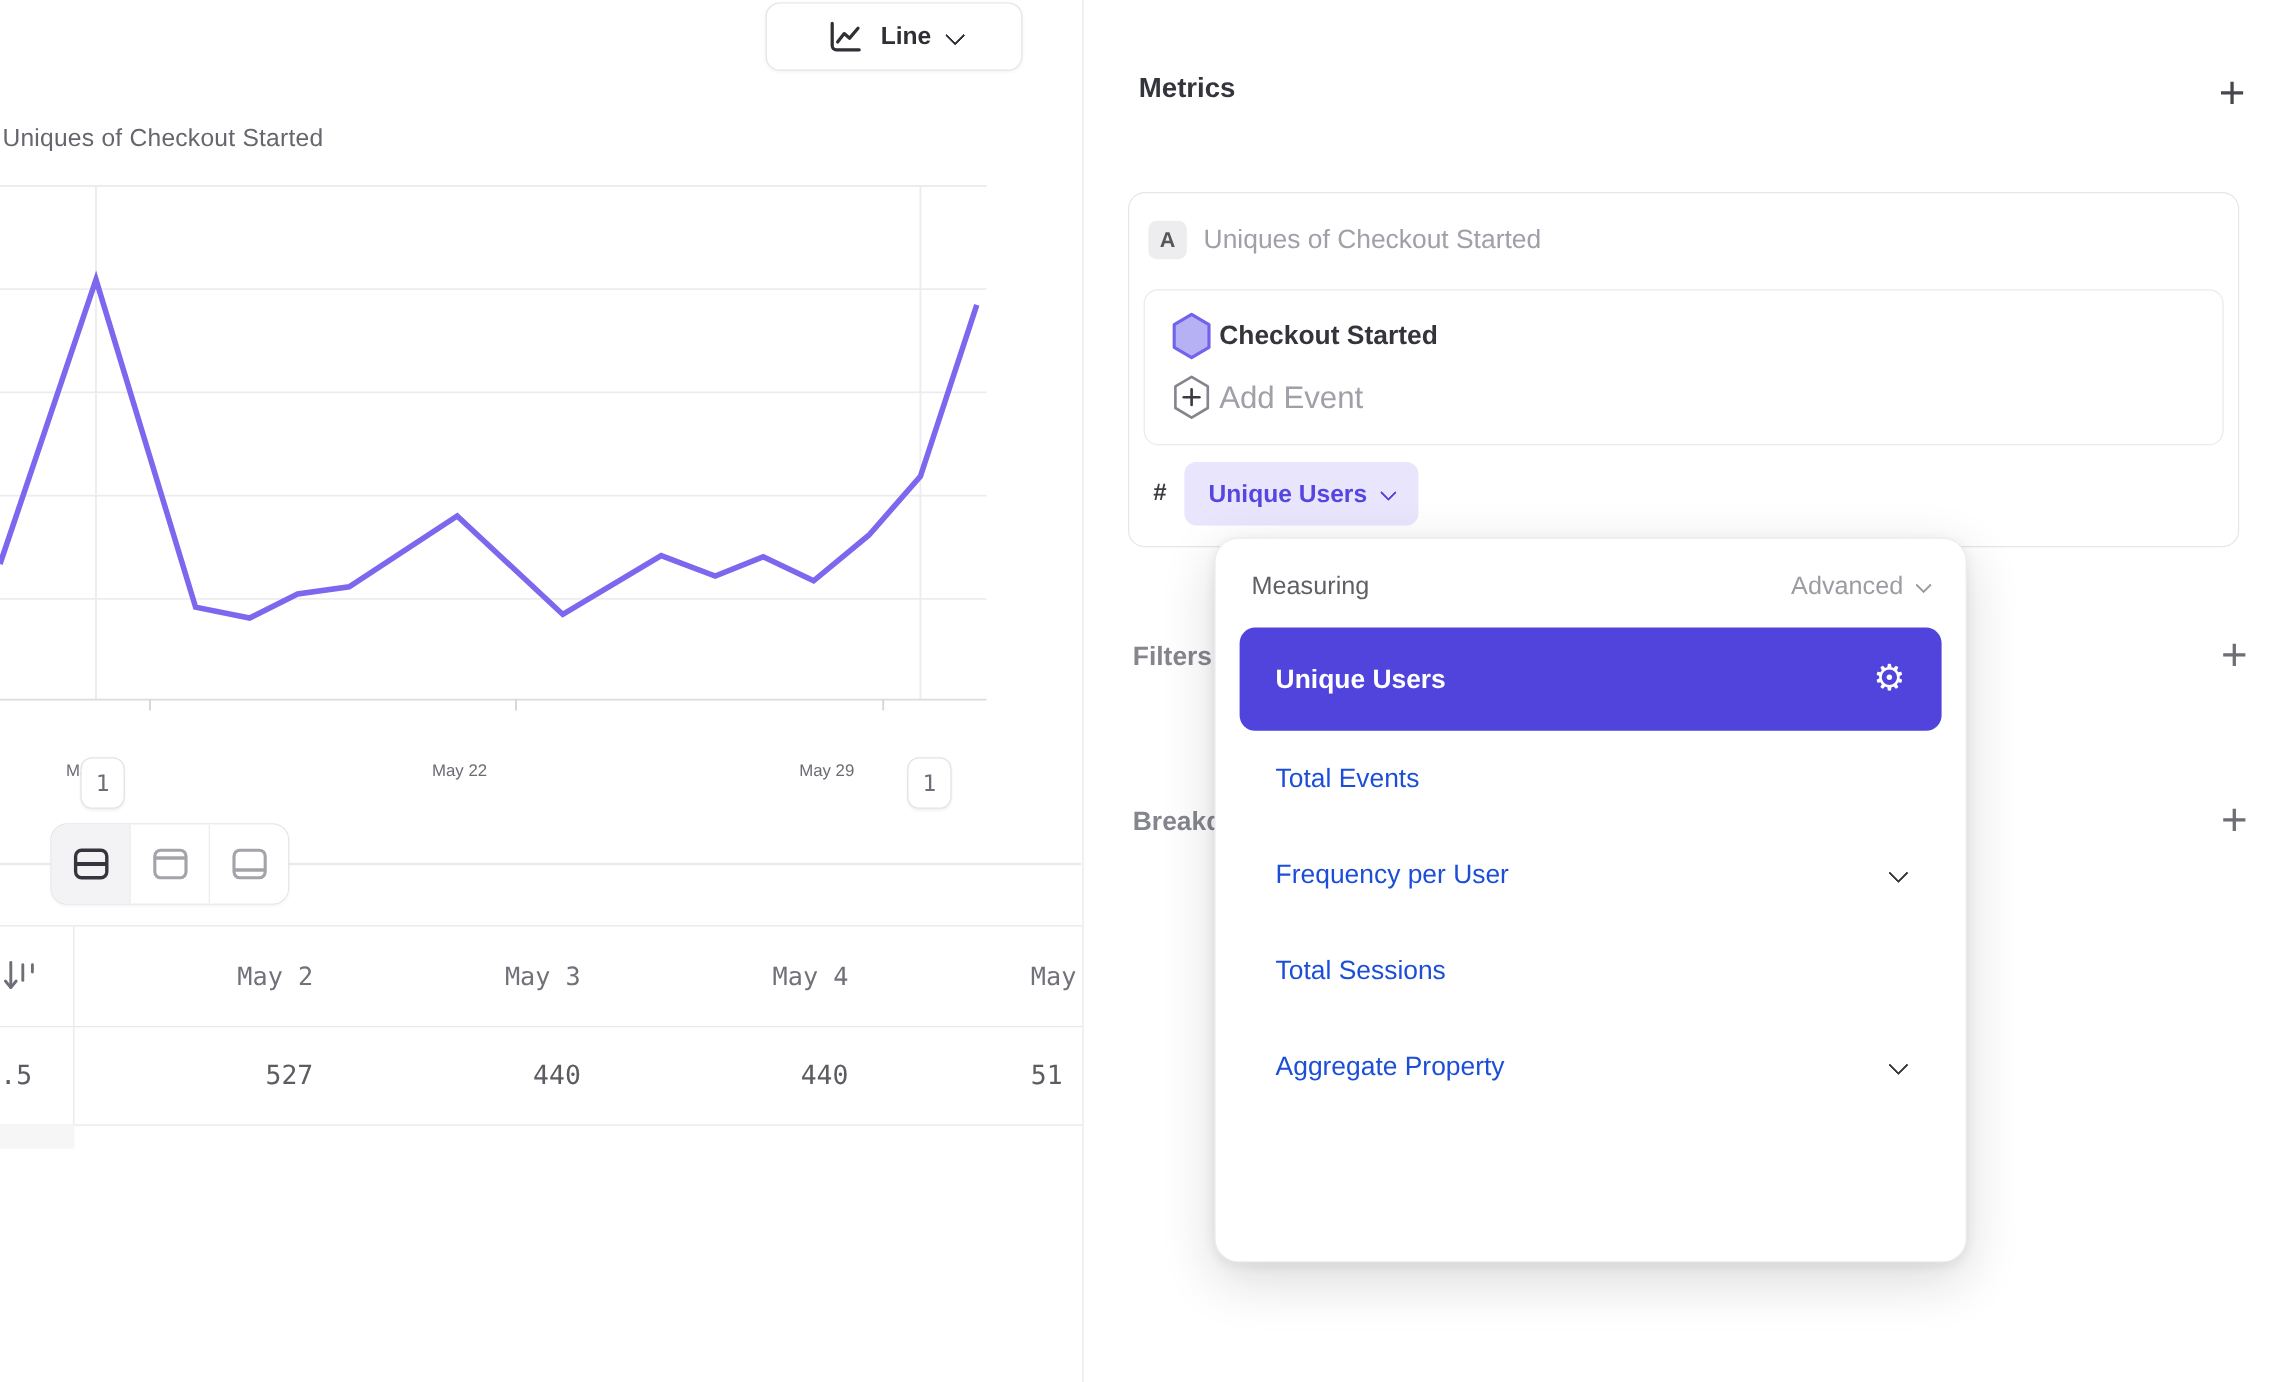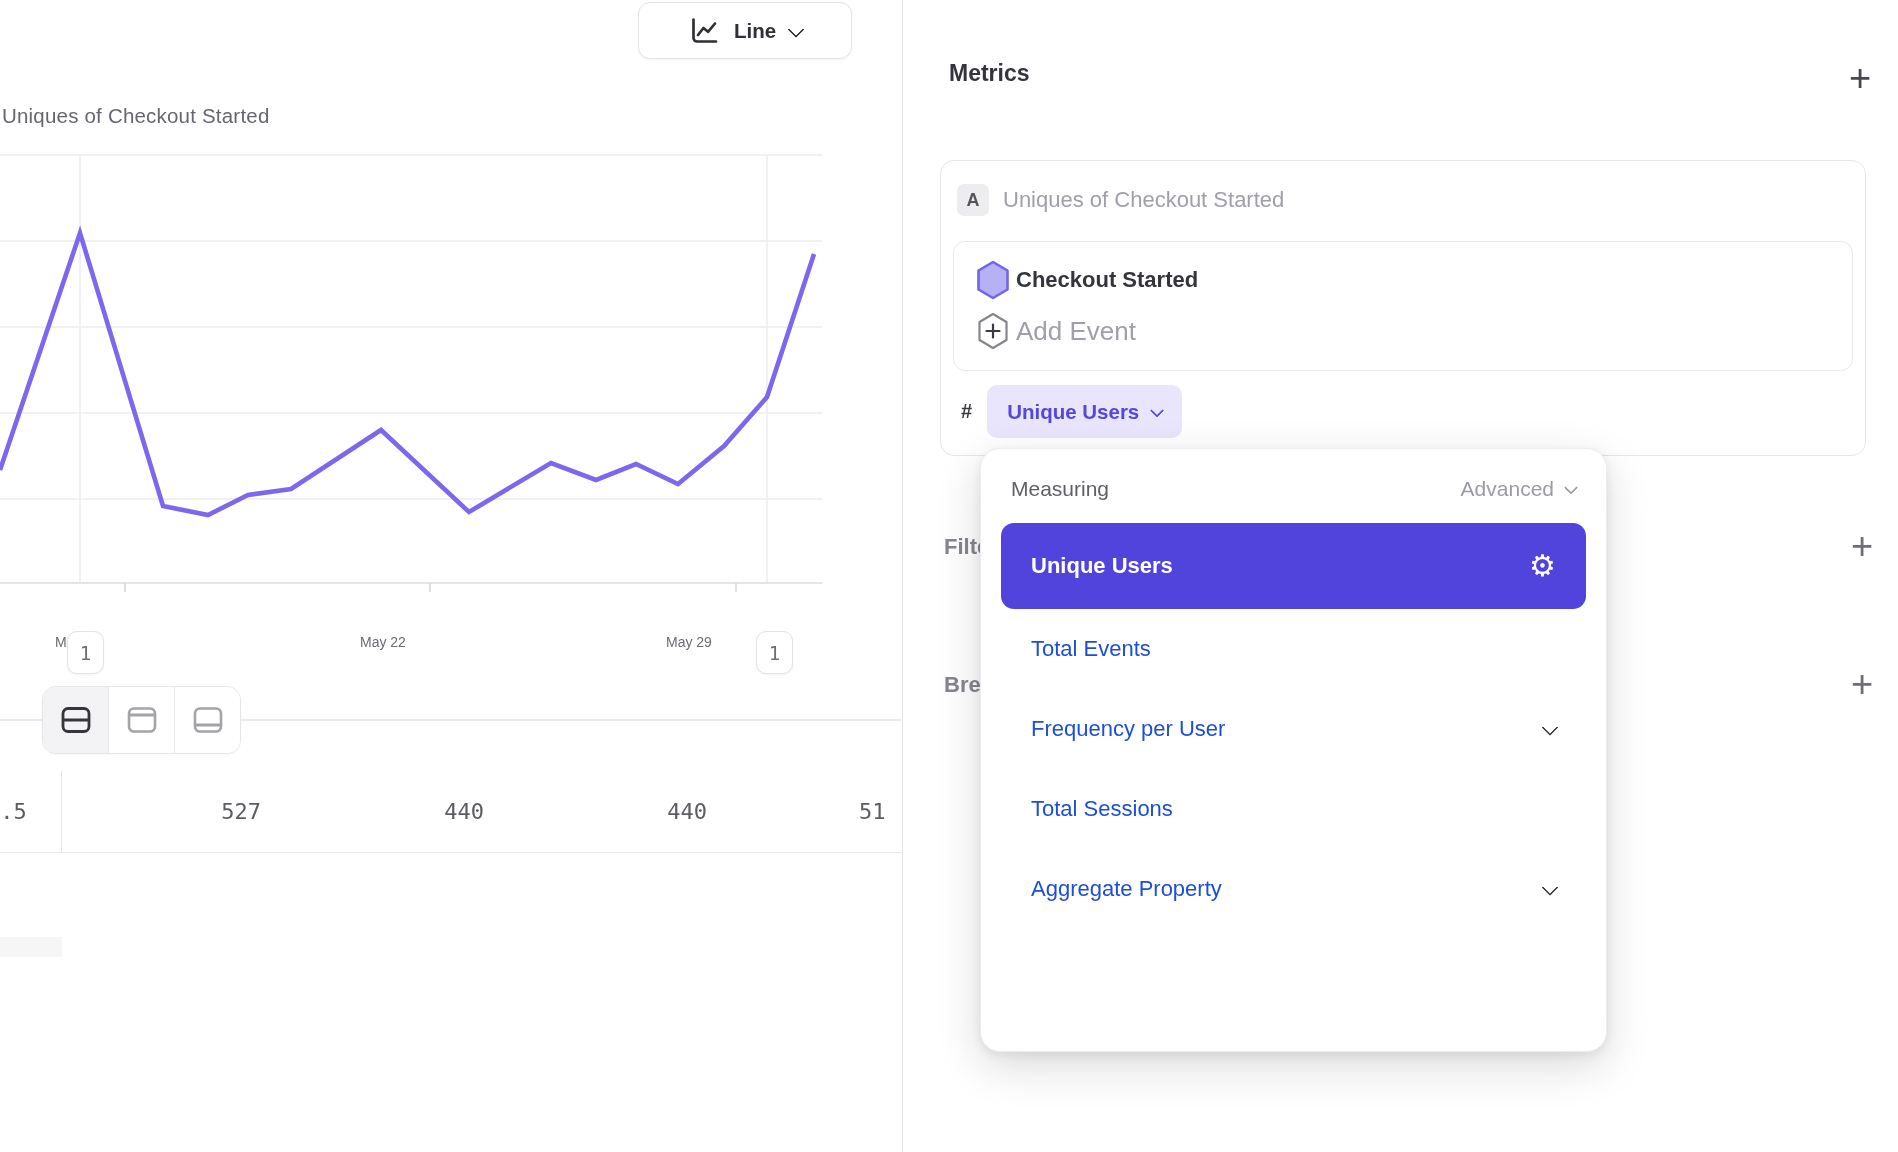--- a/index.html
+++ b/index.html
@@ -68,21 +68,21 @@
 
   .section-label{position:absolute;left:944px;font-size:22px;font-weight:700;color:#85858d;}
 
   
   .chev{display:inline-block;width:10px;height:10px;border-right:2.4px solid currentColor;
         border-bottom:2.4px solid currentColor;transform:rotate(45deg) translate(-1px,-1px);
         border-radius:1px;}
   .chev.sm{width:8px;height:8px;}
 
   
-  #popover{position:absolute;left:980px;top:448px;width:627px;height:604px;background:#fff;
+  #popover{position:absolute;left:1012px;top:448px;width:627px;height:604px;background:#fff;
            border:1px solid #ececef;border-radius:20px;box-sizing:border-box;
            box-shadow:0 14px 44px rgba(25,25,40,.16),0 3px 10px rgba(25,25,40,.07);z-index:5;}
   #pop-head{display:flex;align-items:center;justify-content:space-between;padding:28px 30px 16px 30px;}
   #measuring-label{font-size:21px;font-weight:500;color:#5f5f66;}
   #advanced-toggle{display:flex;align-items:center;gap:12px;font-size:21px;color:#9b9ba3;cursor:pointer;}
   .mi{height:80px;display:flex;align-items:center;padding:0 50px;font-size:22px;font-weight:500;
       color:#1d4ed8;cursor:pointer;}
   .mi .lbl{flex:1;}
   .mi .chev{color:#3a3a40;}
   .mi.sel{height:86px;margin:6px 20px 0 20px;padding:0 30px;background:#5044dd;border-radius:13px;
@@ -143,20 +143,34 @@
     </div>
     <div class="sc">
       <svg width="34" height="34" viewBox="0 0 34 34">
         <rect x="4" y="5.5" width="26" height="23" rx="5" fill="none" stroke="#a3a3aa" stroke-width="2.6"></rect>
         <line x1="4" y1="22" x2="30" y2="22" stroke="#a3a3aa" stroke-width="2.8"></line>
       </svg>
     </div>
   </div>
 
   <div id="table">
+    <div class="trow" id="thead">
+      <div class="cell first">
+        <svg width="32" height="32" viewBox="0 0 32 32" style="margin-left:1px">
+          <line x1="8" y1="4" x2="8" y2="25" stroke="#6e6e78" stroke-width="2.4" stroke-linecap="round"></line>
+          <polyline points="3.5,19.5 8,25 12.5,19.5" fill="none" stroke="#6e6e78" stroke-width="2.4" stroke-linecap="round" stroke-linejoin="round"></polyline>
+          <line x1="18" y1="6" x2="18" y2="19" stroke="#6e6e78" stroke-width="2.4" stroke-linecap="round"></line>
+          <line x1="26" y1="6" x2="26" y2="12" stroke="#6e6e78" stroke-width="2.4" stroke-linecap="round"></line>
+        </svg>
+      </div>
+    <div class="cell">May 2</div>
+        <div class="cell">May 3</div>
+        <div class="cell">May 4</div>
+        <div class="cell cliplast">May</div>
+      </div>
     <div class="trow" id="tbody">
       <div class="cell first mono">
         <span id="corner-val">0.5</span>
       </div>
     <div class="cell">527</div>
         <div class="cell">440</div>
         <div class="cell">440</div>
         <div class="cell cliplast">51</div>
       </div>
   </div>

